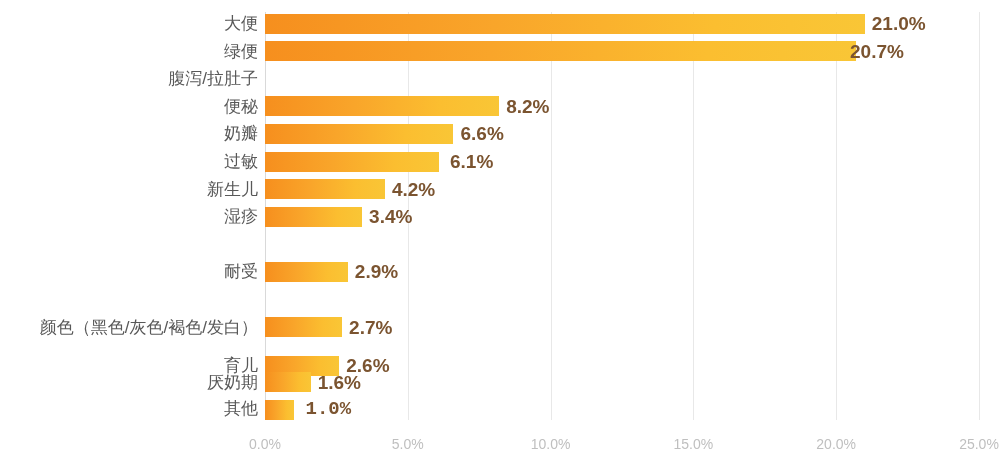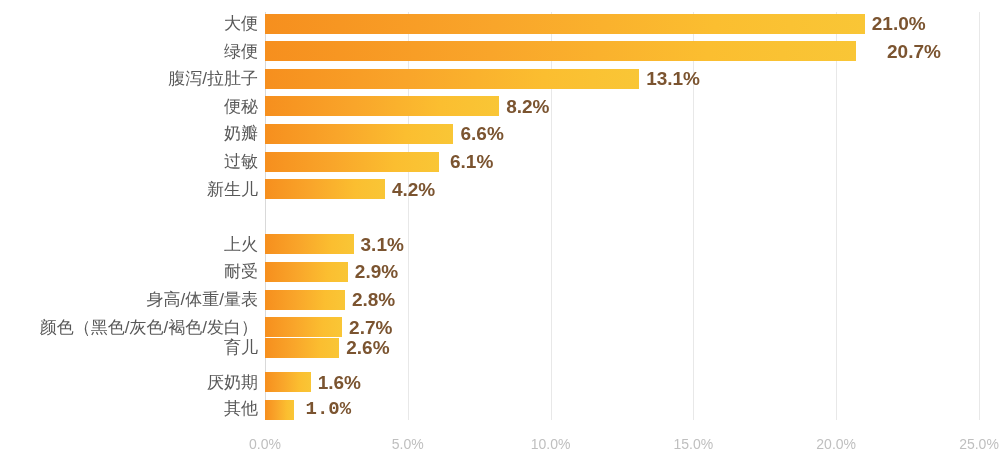--- a/index.html
+++ b/index.html
@@ -128,29 +128,25 @@
         <div class="cat-label">大便</div>
         <div class="bar-wrap" style="width: 714px;">
           <div class="bar" style="width: 599.76px;"></div>
           <div class="val-label" style="left: 599.76px;">21.0%</div>
         </div>
       </div>
       <div class="row" style="top: 37.6px;">
         <div class="cat-label">绿便</div>
         <div class="bar-wrap" style="width: 714px;">
           <div class="bar" style="width: 591.192px;"></div>
-          <div class="val-label" style="left: 607px; padding-left: 15px;">20.7%</div>
+          <div class="val-label" style="left: 570px; padding-left: 15px;">20.7%</div>
         </div>
       </div>
       <div class="row" style="top: 65.2px;">
         <div class="cat-label">腹泻/拉肚子</div>
-        <div class="bar-wrap" style="width: 714px;">
-          <div class="bar" style="width: 374.136px;"></div>
-          <div class="val-label" style="left: 374.136px;">13.1%</div>
-        </div>
       </div>
       <div class="row" style="top: 92.8px;">
         <div class="cat-label">便秘</div>
         <div class="bar-wrap" style="width: 714px;">
           <div class="bar" style="width: 234.192px;"></div>
           <div class="val-label" style="left: 234.192px;">8.2%</div>
         </div>
       </div>
       <div class="row" style="top: 120.4px;">
         <div class="cat-label">奶瓣</div>
@@ -166,49 +162,42 @@
           <div class="val-label" style="left: 178px;">6.1%</div>
         </div>
       </div>
       <div class="row" style="top: 175.6px;">
         <div class="cat-label">新生儿</div>
         <div class="bar-wrap" style="width: 714px;">
           <div class="bar" style="width: 119.952px;"></div>
           <div class="val-label" style="left: 119.952px;">4.2%</div>
         </div>
       </div>
-      <div class="row" style="top: 230.8px;">
-        <div class="cat-label">上火</div>
-        <div class="bar-wrap" style="width: 714px;">
-          <div class="bar" style="width: 88.536px;"></div>
-          <div class="val-label" style="left: 88.536px;">3.1%</div>
+      <div class="row" style="top: 203.2px;">
+        <div class="cat-label">湿疹</div>
+        <div class="bar-wrap" style="width: 714px;">
+          <div class="bar" style="width: 97.104px;"></div>
+          <div class="val-label" style="left: 97.104px;">3.4%</div>
         </div>
       </div>
       <div class="row" style="top: 258.4px;">
         <div class="cat-label">耐受</div>
         <div class="bar-wrap" style="width: 714px; padding-left: 12px;">
           <div class="bar" style="width: 82.824px;"></div>
           <div class="val-label" style="left: 82.824px;">2.9%</div>
         </div>
       </div>
-      <div class="row" style="top: 286px;">
-        <div class="cat-label">身高/体重/量表</div>
-        <div class="bar-wrap" style="width: 714px;">
-          <div class="bar" style="width: 79.968px;"></div>
-          <div class="val-label" style="left: 79.968px;">2.8%</div>
-        </div>
-      </div>
       <div class="row" style="top: 313.6px;">
         <div class="cat-label">颜色（黑色/灰色/褐色/发白）</div>
         <div class="bar-wrap" style="width: 714px;">
           <div class="bar" style="width: 77.112px;"></div>
           <div class="val-label" style="left: 77.112px;">2.7%</div>
         </div>
       </div>
-      <div class="row" style="top: 334px;">
+      <div class="row" style="top: 352px;">
         <div class="cat-label">育儿</div>
         <div class="bar-wrap" style="width: 714px;">
           <div class="bar" style="width: 74.256px;"></div>
           <div class="val-label" style="left: 74.256px;">2.6%</div>
         </div>
       </div>
       <div class="row" style="top: 368.8px;">
         <div class="cat-label">厌奶期</div>
         <div class="bar-wrap" style="width: 714px;">
           <div class="bar" style="width: 45.696px;"></div>

